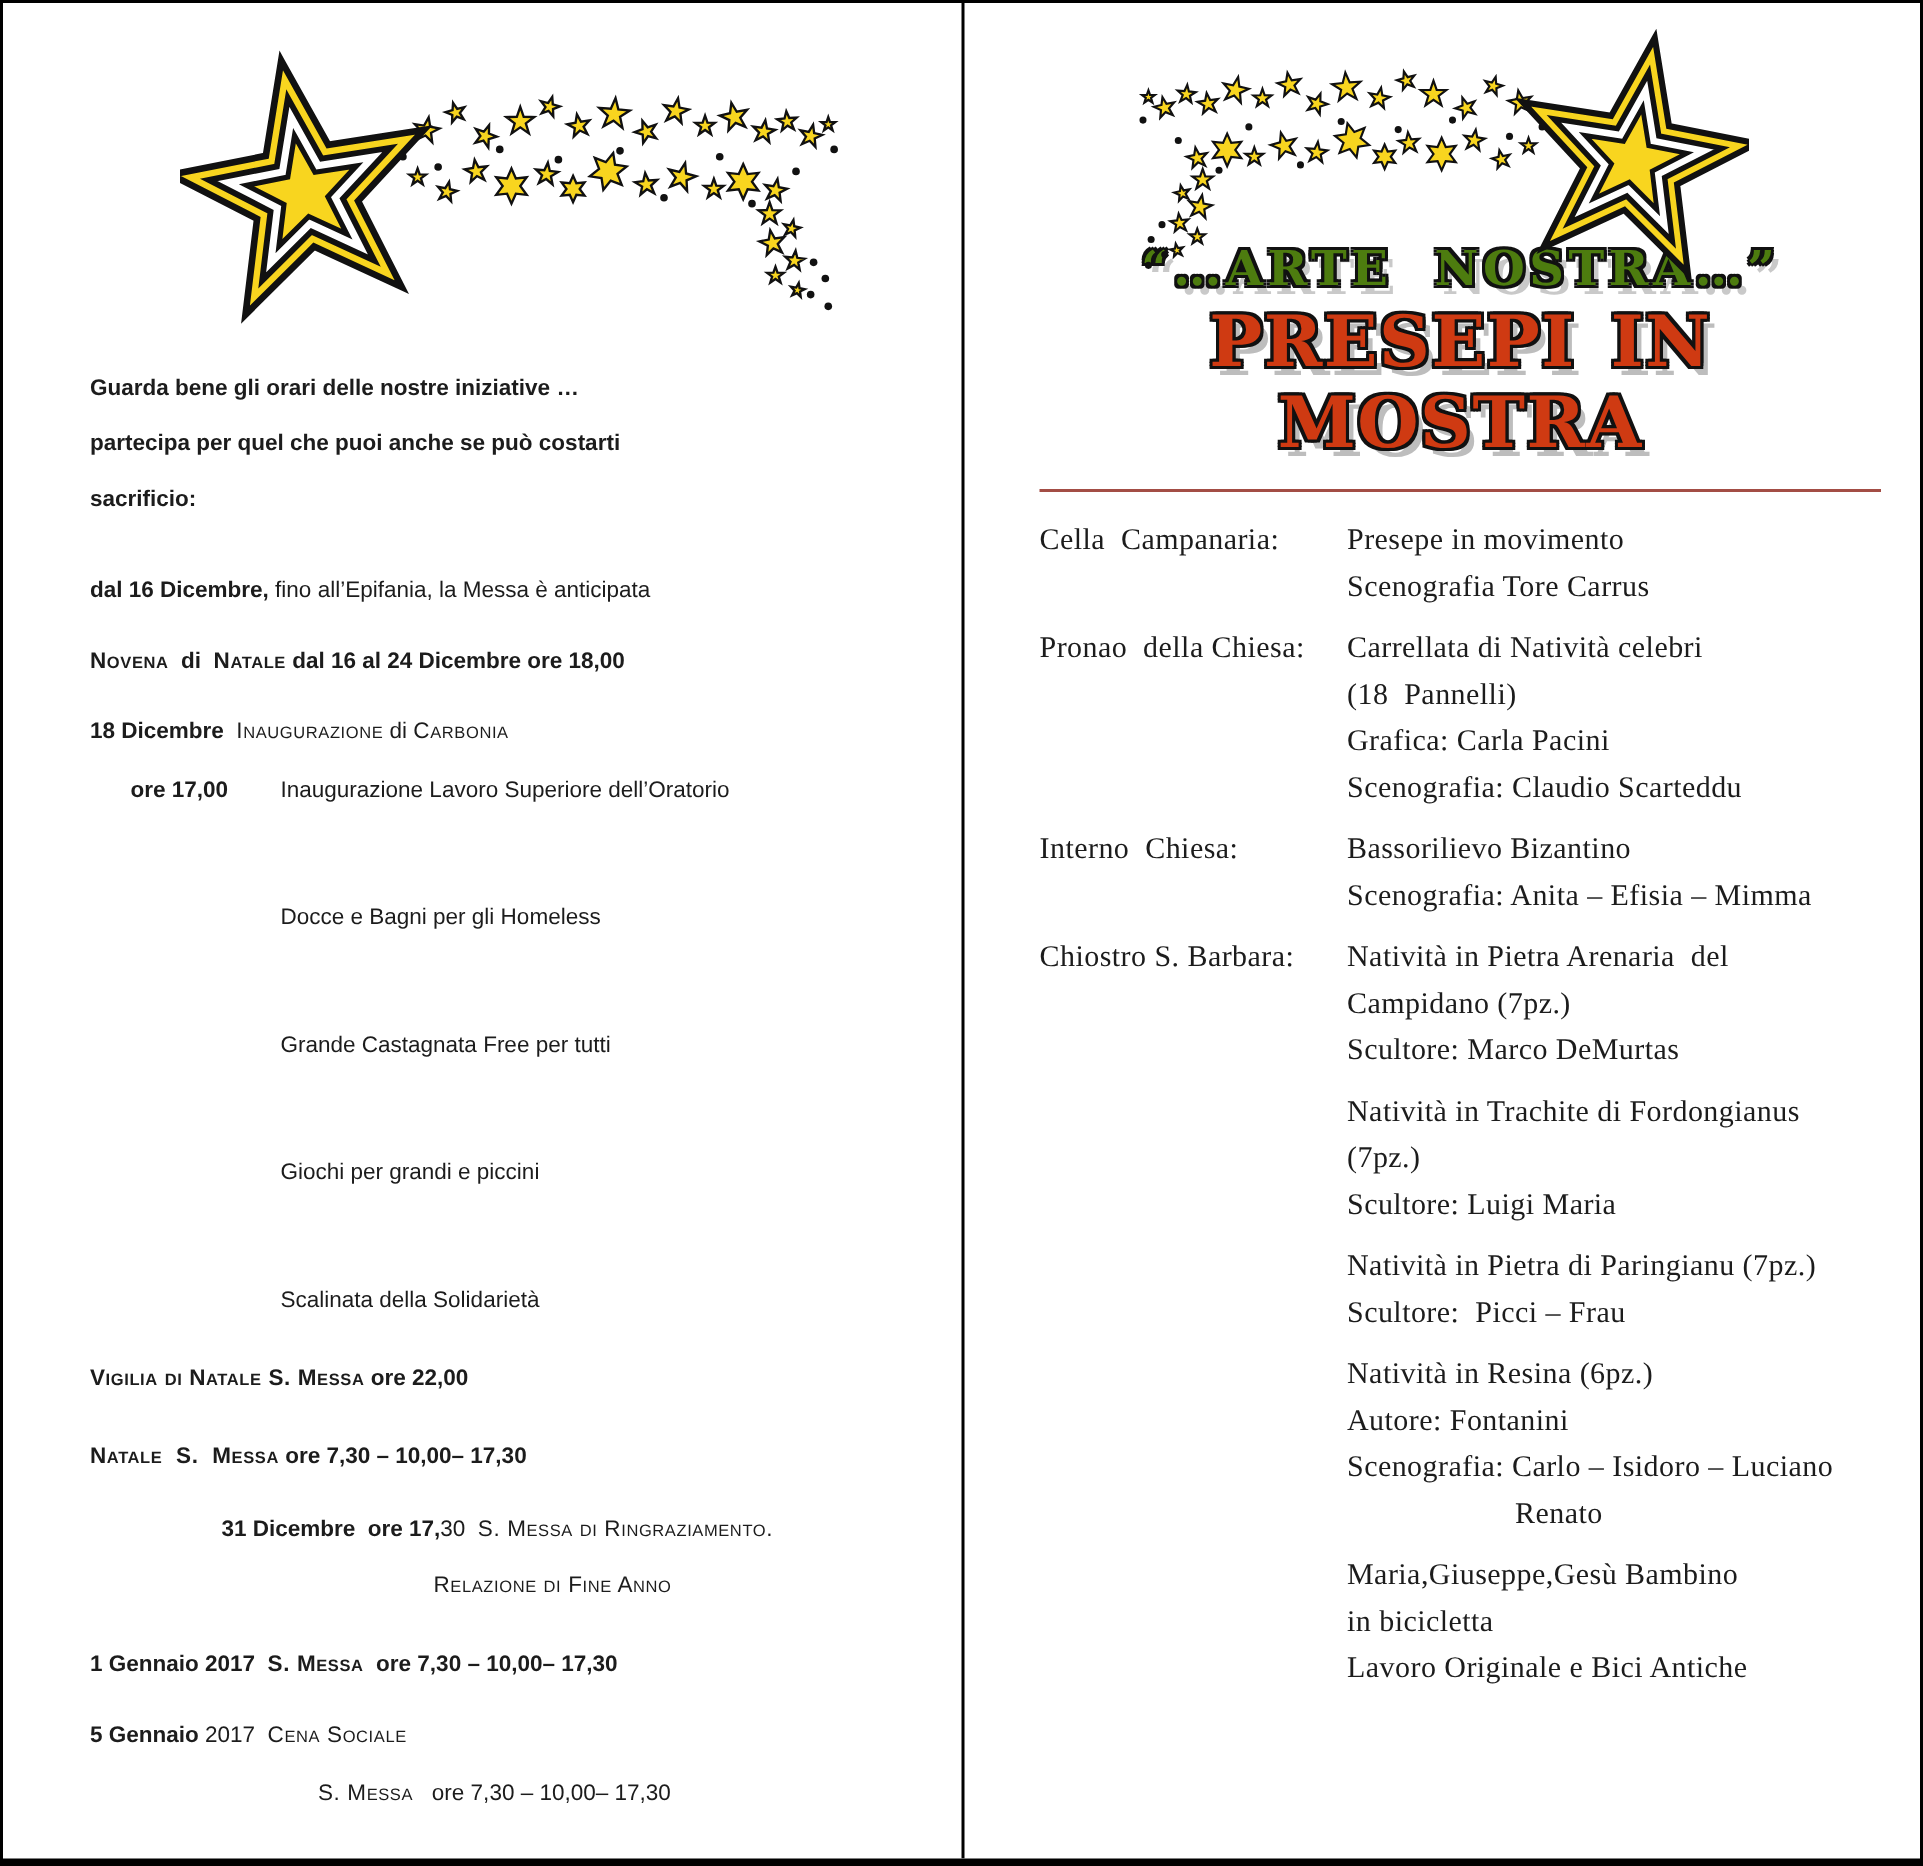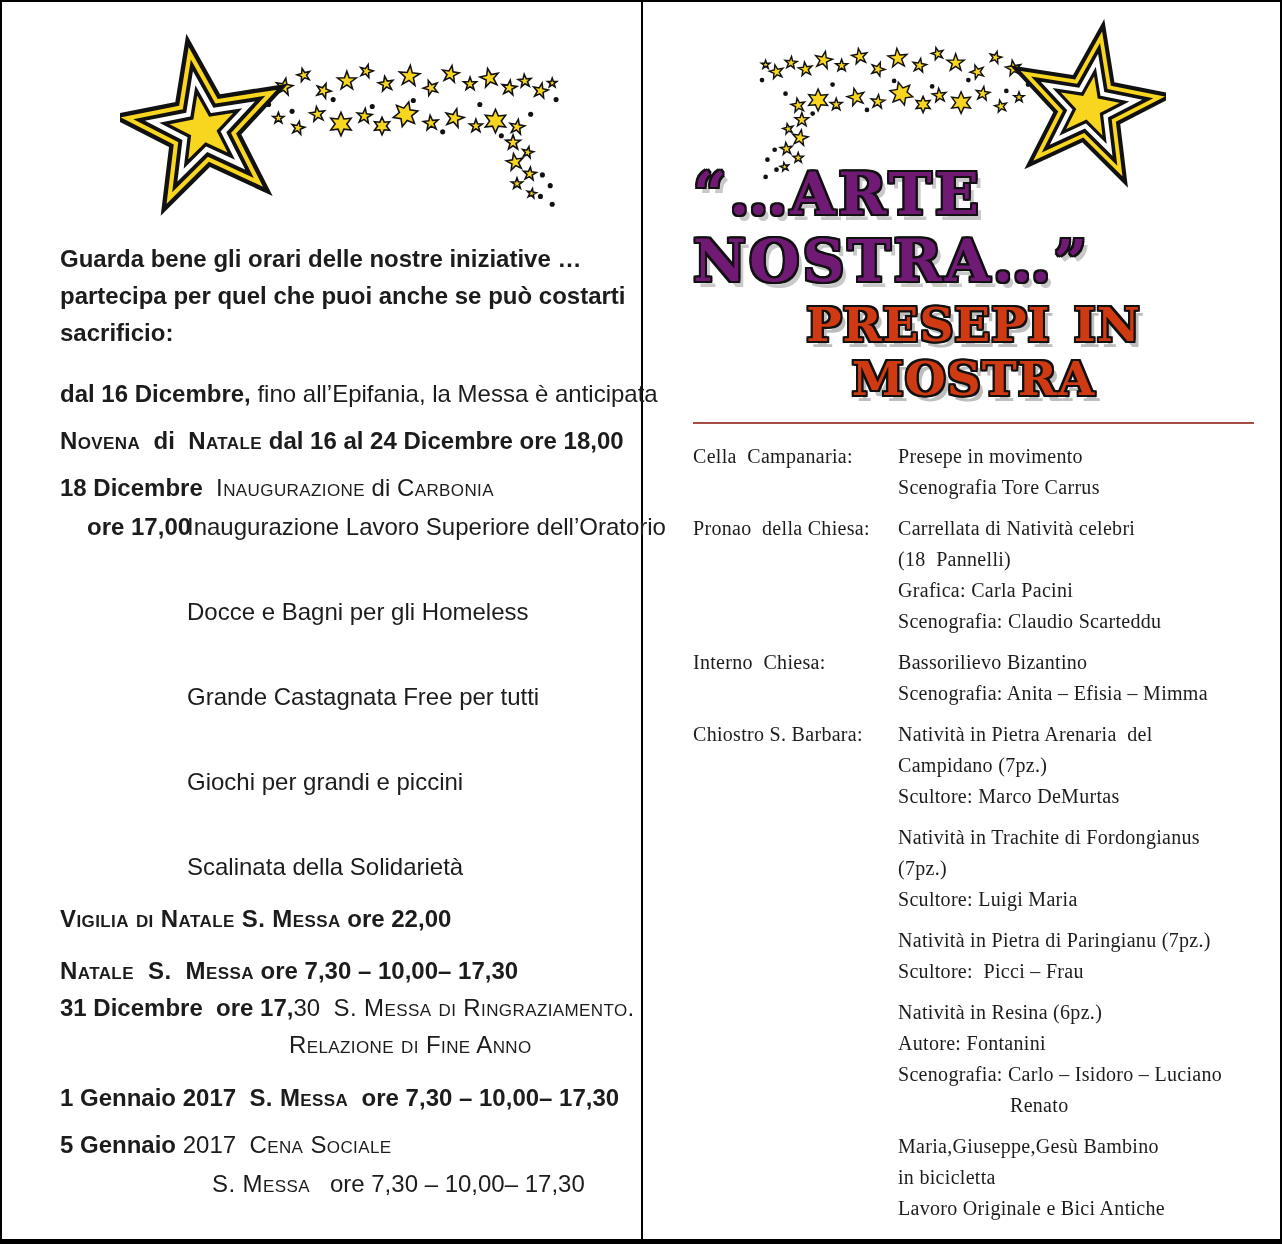--- a/index.html
+++ b/index.html
@@ -14,38 +14,38 @@
   .panel-left{width:641px;border-right:2px solid #000;padding:0 38px 0 58px;}
   .panel-right{width:637px;padding:0 26px 0 50px;}
 
   .star-wrap{position:relative;}
   .star-left{margin:26px 0 0 60px;width:440px;height:196px;}
   .star-left svg{width:440px;height:196px;display:block;}
   .star-right{margin:12px 0 0 65px;width:408px;height:181px;}
   .star-right svg{width:408px;height:181px;display:block;}
 
   
-  .schedule{margin-top:16px;font-size:24px;line-height:37px;}
+  .schedule{margin-top:16px;font-size:15px;line-height:37px;}
   .sched-line{white-space:pre;}
   .seg-b{font-weight:700;}
   .seg-r{font-weight:400;}
   .seg-sc{font-variant:small-caps;letter-spacing:.4px;}
   .seg-scb{font-variant:small-caps;font-weight:700;letter-spacing:.4px;}
   .seg-bw{font-weight:700;display:inline-block;width:100px;}
   .indent-0{padding-left:0;}
   .indent-1{padding-left:27px;}
   .indent-2{padding-left:127px;margin-top:48px;}
   .indent-3{padding-left:229px;}
   .indent-4{padding-left:152px;}
 
   
   .title-quoted{
     font-family:"DejaVu Serif",serif;font-weight:700;
-    font-size:58px;letter-spacing:3px;word-spacing:14px;
-    color:#701a75;margin:-34px 0 0 0;line-height:1.15;
+    font-size:32px;letter-spacing:3px;word-spacing:14px;
+    color:#4d7c0f;text-align:center;margin:-34px 0 0 0;line-height:1.15;
     text-shadow:-2px -2px 0 #111,2px -2px 0 #111,-2px 2px 0 #111,2px 2px 0 #111,
       -2px 0 0 #111,2px 0 0 #111,0 -2px 0 #111,0 2px 0 #111,5px 6px 0 #c9c9c9;
   }
   .title-main{
     font-family:"DejaVu Serif",serif;font-weight:700;
     font-size:47px;letter-spacing:1px;word-spacing:6px;
     color:#cf3a12;text-align:center;margin:4px 0 0 0;line-height:1.15;
     text-shadow:-2px -2px 0 #111,2px -2px 0 #111,-2px 2px 0 #111,2px 2px 0 #111,
       -2px 0 0 #111,2px 0 0 #111,0 -2px 0 #111,0 2px 0 #111,5px 6px 0 #bdbdbd;
   }
@@ -128,21 +128,21 @@
         <div class="sched-line indent-0" style="margin-top: 24px;"><span class="seg-b">dal 16 Dicembre, </span><span class="seg-r">fino all’Epifania, la Messa è anticipata</span></div>
         <div class="sched-line indent-0" style="margin-top: 10px;"><span class="seg-scb">Novena</span><span class="seg-b">  di  </span><span class="seg-scb">Natale</span><span class="seg-b"> dal 16 al 24 Dicembre ore 18,00</span></div>
         <div class="sched-line indent-0" style="margin-top: 10px;"><span class="seg-b">18 Dicembre  </span><span class="seg-sc">Inaugurazione</span><span class="seg-r"> di </span><span class="seg-sc">Carbonia</span></div>
         <div class="sched-line indent-1" style="margin-top: 2px;"><span class="seg-bw">ore 17,00</span><span class="seg-r">Inaugurazione Lavoro Superiore dell’Oratorio</span></div>
         <div class="sched-line indent-2"><span class="seg-r">Docce e Bagni per gli Homeless</span></div>
         <div class="sched-line indent-2"><span class="seg-r">Grande Castagnata Free per tutti</span></div>
         <div class="sched-line indent-2"><span class="seg-r">Giochi per grandi e piccini</span></div>
         <div class="sched-line indent-2"><span class="seg-r">Scalinata della Solidarietà</span></div>
         <div class="sched-line indent-0" style="margin-top: 15px;"><span class="seg-scb">Vigilia di Natale S. Messa</span><span class="seg-b"> ore 22,00</span></div>
         <div class="sched-line indent-0" style="margin-top: 15px;"><span class="seg-scb">Natale  S.  Messa</span><span class="seg-b"> ore 7,30 – 10,00– 17,30</span></div>
-        <div class="sched-line indent-0" style="margin-top: 0;"><span class="seg-b">31 Dicembre  ore 17,</span><span class="seg-r">30  </span><span class="seg-sc">S. Messa di Ringraziamento.</span></div>
+        <div class="sched-line indent-0" style="margin-top: 12px; text-align: center;"><span class="seg-b">31 Dicembre  ore 17,</span><span class="seg-r">30  </span><span class="seg-sc">S. Messa di Ringraziamento.</span></div>
         <div class="sched-line indent-3"><span class="seg-sc">Relazione di Fine Anno</span></div>
         <div class="sched-line indent-0" style="margin-top: 16px;"><span class="seg-b">1 Gennaio 2017  </span><span class="seg-scb">S. Messa</span><span class="seg-b">  ore 7,30 – 10,00– 17,30</span></div>
         <div class="sched-line indent-0" style="margin-top: 10px;"><span class="seg-b">5 Gennaio </span><span class="seg-r">2017  </span><span class="seg-sc">Cena Sociale</span></div>
         <div class="sched-line indent-4" style="margin-top: 2px;"><span class="seg-sc">S. Messa</span><span class="seg-r">   ore 7,30 – 10,00– 17,30</span></div>
       </div>
   </section>
 
   <section class="panel panel-right">
     <div class="star-wrap star-right">
       <svg id="star-right-svg" viewBox="0 0 450 200" xmlns="http://www.w3.org/2000/svg">

